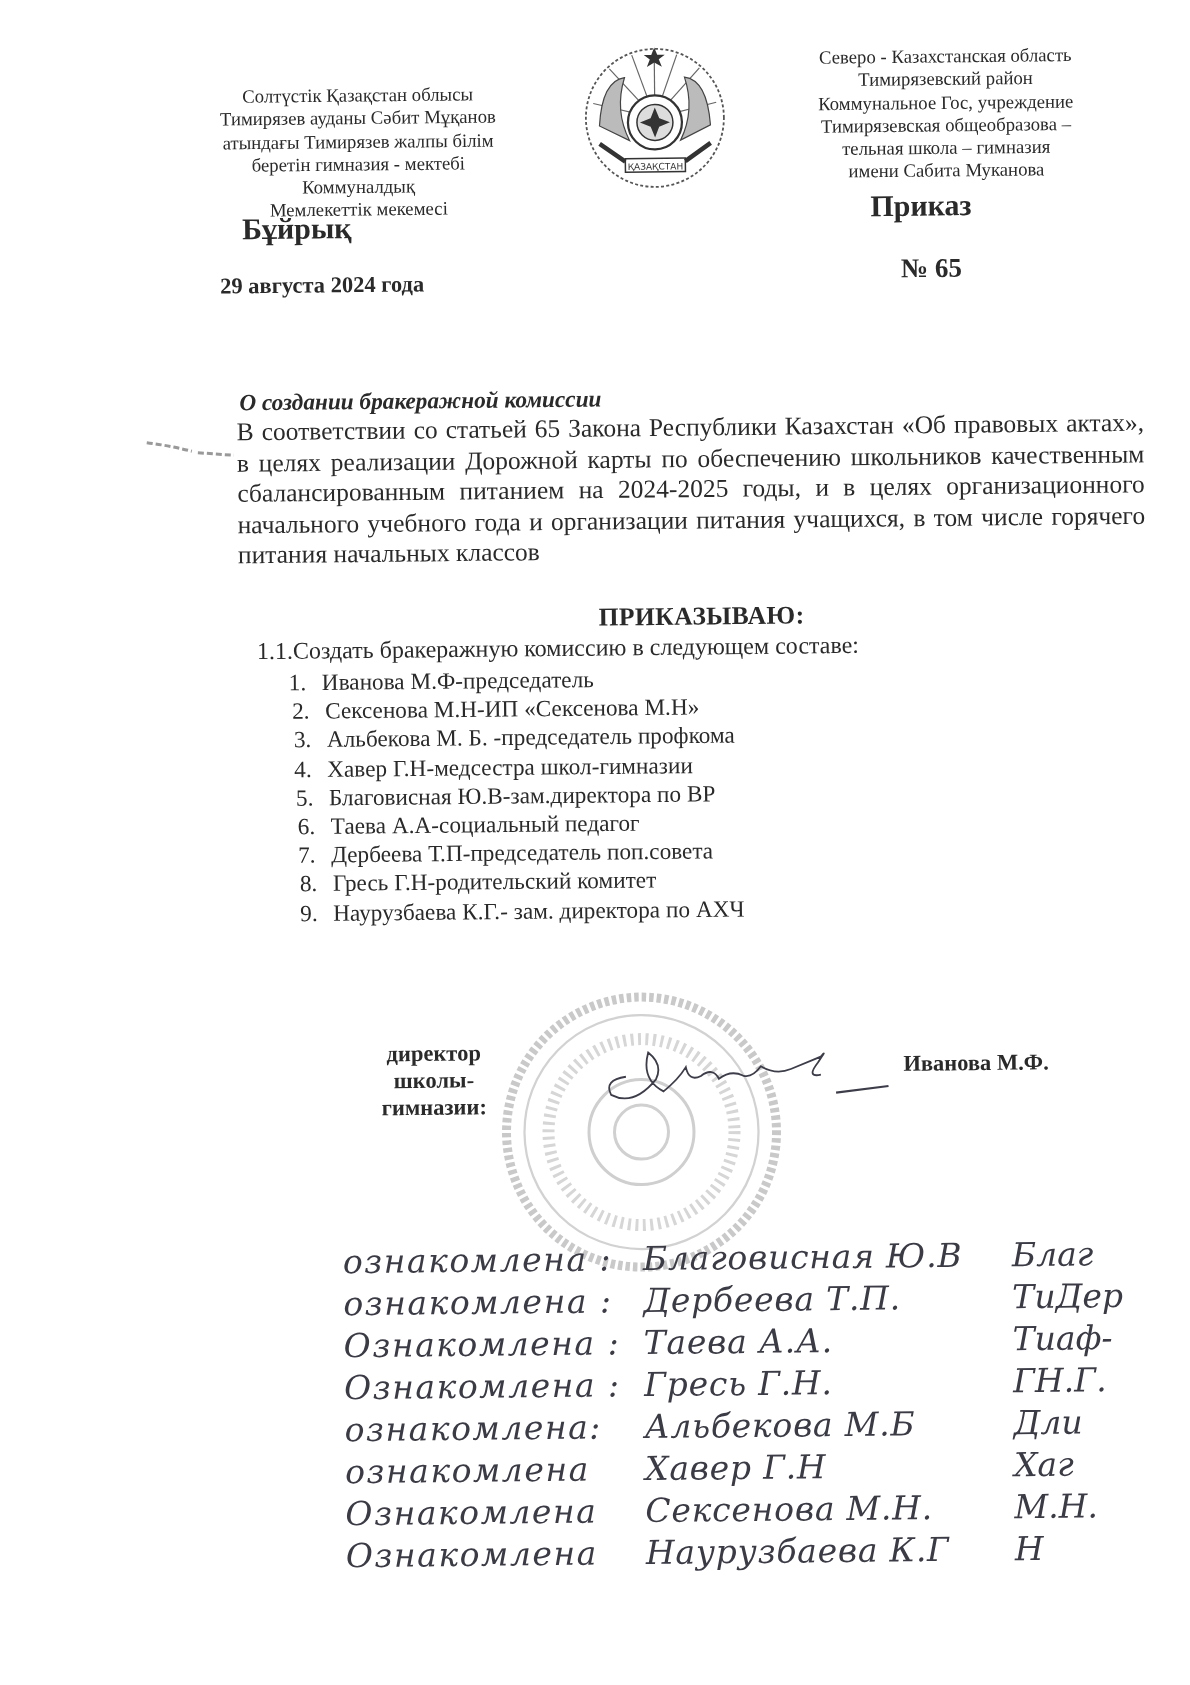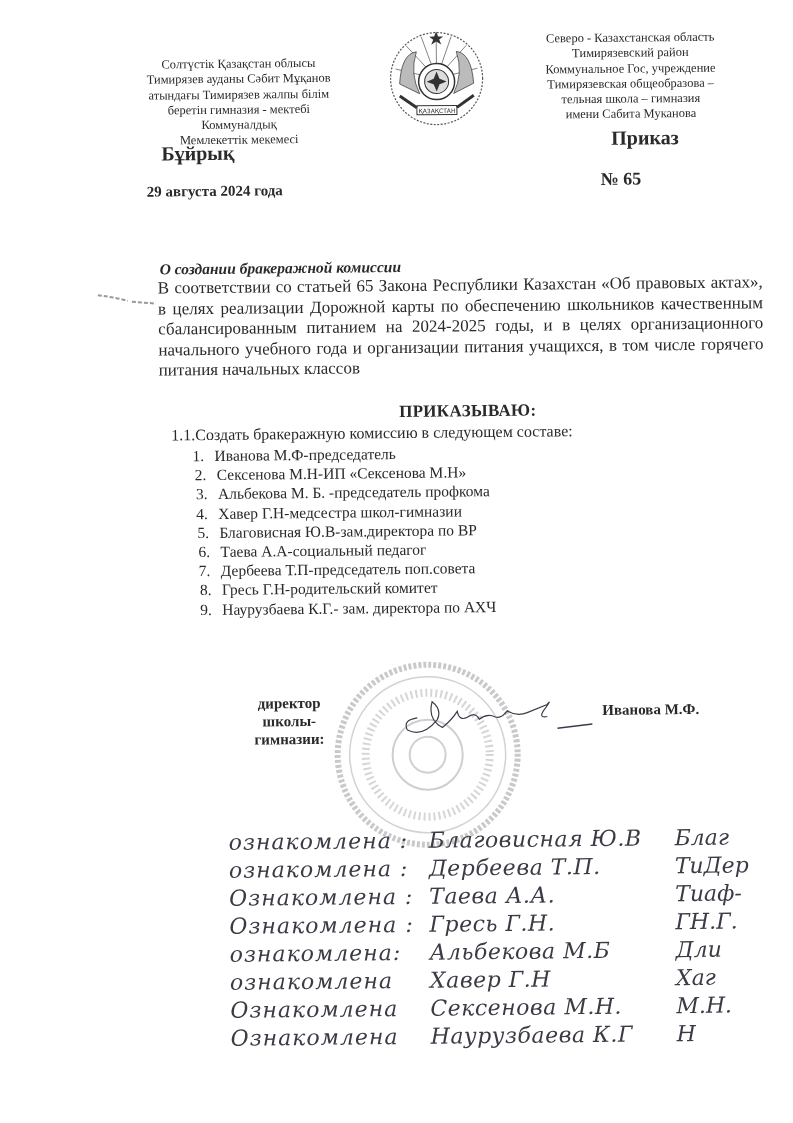--- a/index.html
+++ b/index.html
@@ -6,21 +6,21 @@
     body {
       width: 793px; height: 1123px; background: #ffffff; position: relative; overflow: hidden;
       font-family: "Liberation Serif", "DejaVu Serif", serif; color: #2a2a2a;
     }
     .page { position: absolute; inset: 0; transform: rotate(-0.6deg); transform-origin: 400px 500px; }
     .abs { position: absolute; }
     .hdr-left { left: 128px; top: 55px; width: 230px; text-align: center; font-size: 12.5px; line-height: 15.3px; }
     .hdr-right { left: 520px; top: 33px; width: 230px; text-align: center; font-size: 12.5px; line-height: 15.3px; }
     .hdr-line { white-space: nowrap; }
     .title-kz { left: 165px; top: 140px; font-size: 20px; font-weight: bold; }
-    .title-ru { left: 615px; top: 129px; font-size: 20px; font-weight: bold; }
+    .title-ru { left: 584px; top: 129px; font-size: 20px; font-weight: bold; }
     .date { left: 150px; top: 181px; font-size: 15px; font-weight: bold; }
     .number { left: 604px; top: 171px; font-size: 18px; font-weight: bold; }
     .emblem { left: 386px; top: 24px; width: 110px; height: 110px; }
     .subject { left: 162px; top: 258px; font-size: 15.5px; font-weight: bold; font-style: italic; }
     .body-text { left: 160px; top: 276px; width: 605px; font-size: 17px; line-height: 20.5px; text-align: justify; text-align-last: left; }
     .order-word { left: 400px; top: 402px; font-size: 17px; font-weight: bold; letter-spacing: 0.3px; }
     .item-main { left: 172px; top: 424px; font-size: 16px; }
     .members { left: 193px; top: 444px; list-style: none; margin: 0; padding: 0; font-size: 15.5px; line-height: 19.2px; }
     .members li { white-space: nowrap; }
     .members .num { display: inline-block; width: 22px; }

